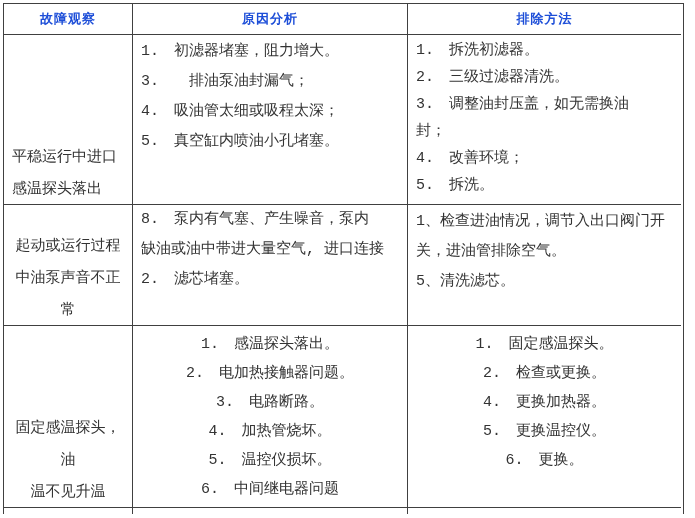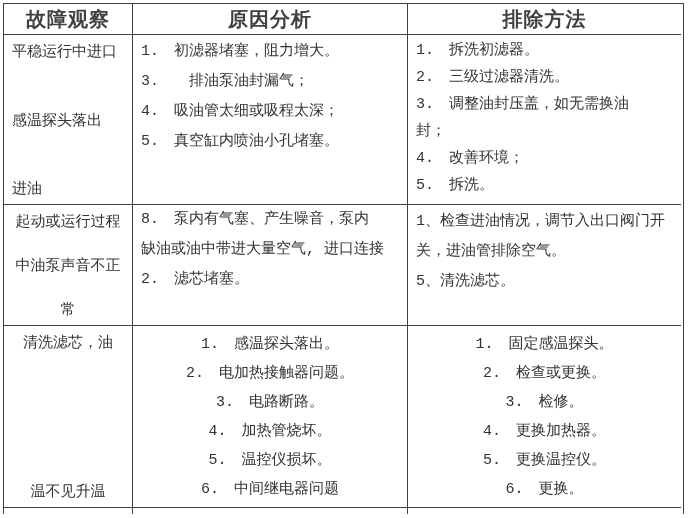--- a/index.html
+++ b/index.html
@@ -26,31 +26,31 @@
   .cell {
     box-sizing: border-box;
     border-bottom: 1px solid #404040;
     overflow: hidden;
     color: #333333;
     font-size: 15px;
   }
   .cell.cb { border-right: 1px solid #404040; }
   .header-cell {
     font-weight: bold;
-    font-size: 20px;
-    color: #404040;
+    font-size: 13px;
+    color: #1d4ed8;
     display: flex;
     align-items: center;
     justify-content: center;
     letter-spacing: 1px;
   }
   .obs-cell {
     display: flex;
     flex-direction: column;
-    justify-content: space-between;
+    justify-content: flex-end;
     padding: 0 8px;
     line-height: 32px;
   }
   .obs-left   { text-align: left; }
   .obs-center { text-align: center; }
   .list-cell { padding: 0 8px; font-family: Liberation Mono, monospace; }
   .list-cell .line { white-space: nowrap; }
   .lh30 .line { line-height: 30px; }
   .lh29 .line { line-height: 29px; }
   .lh27 .line { line-height: 27px; }
@@ -69,21 +69,20 @@
   <div class="cell cb header-cell">
     <span>原因分析</span>
   </div>
   <div class="cell header-cell">
     <span>排除方法</span>
   </div>
 
   <div class="cell cb obs-cell obs-left">
       <div class="line">平稳运行中进口</div>
       <div class="line">感温探头落出</div>
-      <div class="line">进油</div>
     </div>
   <div class="cell cb list-cell lh30 pt2">
       <div class="line">1.　初滤器堵塞，阻力增大。</div>
       <div class="line">3.　　排油泵油封漏气；</div>
       <div class="line">4.　吸油管太细或吸程太深；</div>
       <div class="line">5.　真空缸内喷油小孔堵塞。</div>
     </div>
   <div class="cell list-cell lh27 pt2">
       <div class="line">1.　拆洗初滤器。</div>
       <div class="line">2.　三级过滤器清洗。</div>
@@ -103,35 +102,34 @@
       <div class="line">缺油或油中带进大量空气, 进口连接</div>
       <div class="line">2.　滤芯堵塞。</div>
     </div>
   <div class="cell list-cell lh30 pt2">
       <div class="line">1、检查进油情况，调节入出口阀门开</div>
       <div class="line">关，进油管排除空气。</div>
       <div class="line">5、清洗滤芯。</div>
     </div>
 
   <div class="cell cb obs-cell obs-center">
-      <div class="line">清洗滤芯，油</div>
+      <div class="line">固定感温探头，油</div>
       <div class="line">温不见升温</div>
     </div>
   <div class="cell cb list-cell lh29 pt4">
       <div class="line">1.　感温探头落出。</div>
       <div class="line">2.　电加热接触器问题。</div>
       <div class="line">3.　电路断路。</div>
       <div class="line">4.　加热管烧坏。</div>
       <div class="line">5.　温控仪损坏。</div>
       <div class="line">6.　中间继电器问题</div>
     </div>
   <div class="cell list-cell lh29 pt4">
       <div class="line">1.　固定感温探头。</div>
       <div class="line">2.　检查或更换。</div>
-      <div class="line">3.　检修。</div>
       <div class="line">4.　更换加热器。</div>
       <div class="line">5.　更换温控仪。</div>
       <div class="line">6.　更换。</div>
     </div>
 
   <div class="cell cb sliver"></div>
   <div class="cell cb sliver"></div>
   <div class="cell sliver"></div>
 
 </div>

